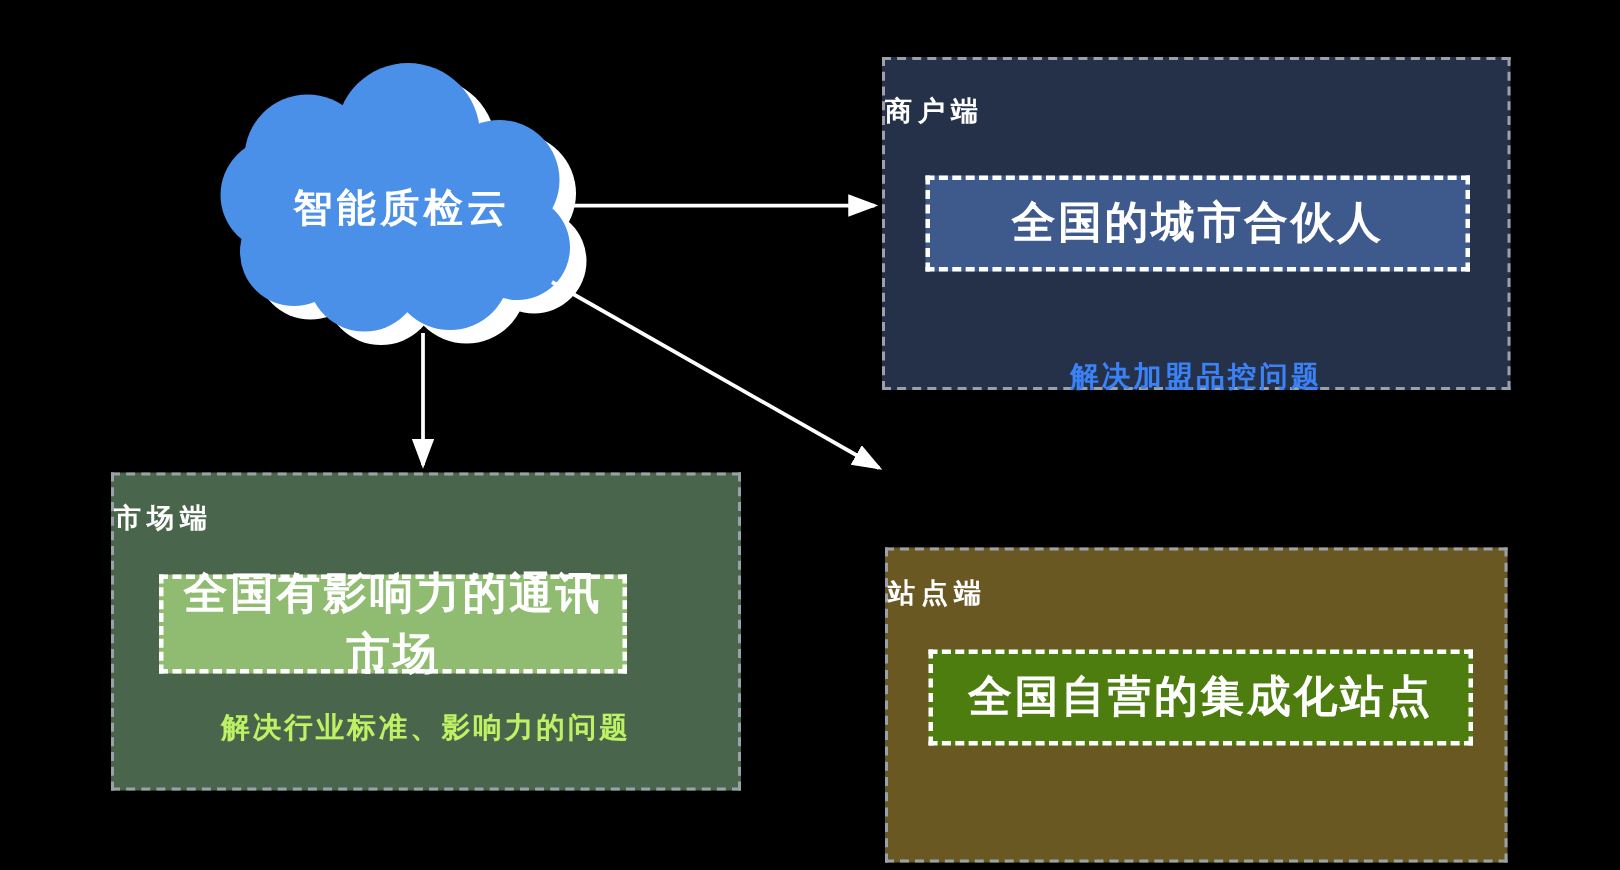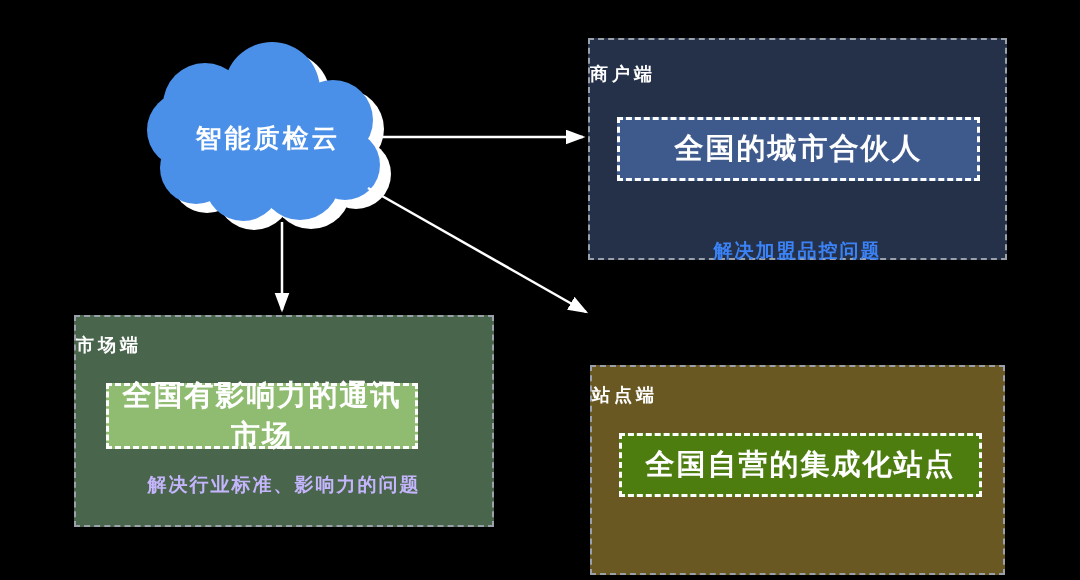--- a/index.html
+++ b/index.html
@@ -94,21 +94,21 @@
   }
   .node-caption {
     position: absolute;
     left: 0; width: 100%;
     text-align: center;
     font-size: 19px;
     font-weight: bold;
     letter-spacing: 2px;
   }
   .node-merchant .node-caption { top: 198px; color: #3b82f6; }
-  .node-market .node-caption { top: 155px; color: #c4b5fd; }
+  .node-market .node-caption { top: 155px; color: #bef264; }
   .node-station .node-caption { top: 155px; color: #E8872E; }
 </style>
 </head>
 <body>
 
 <div id="stage">
 
   <svg id="diagram-svg" width="1080" height="580" viewBox="0 0 1080 580">
     <defs>
       <marker id="ah" markerWidth="9" markerHeight="7" refX="7" refY="3" orient="auto" markerUnits="strokeWidth">

